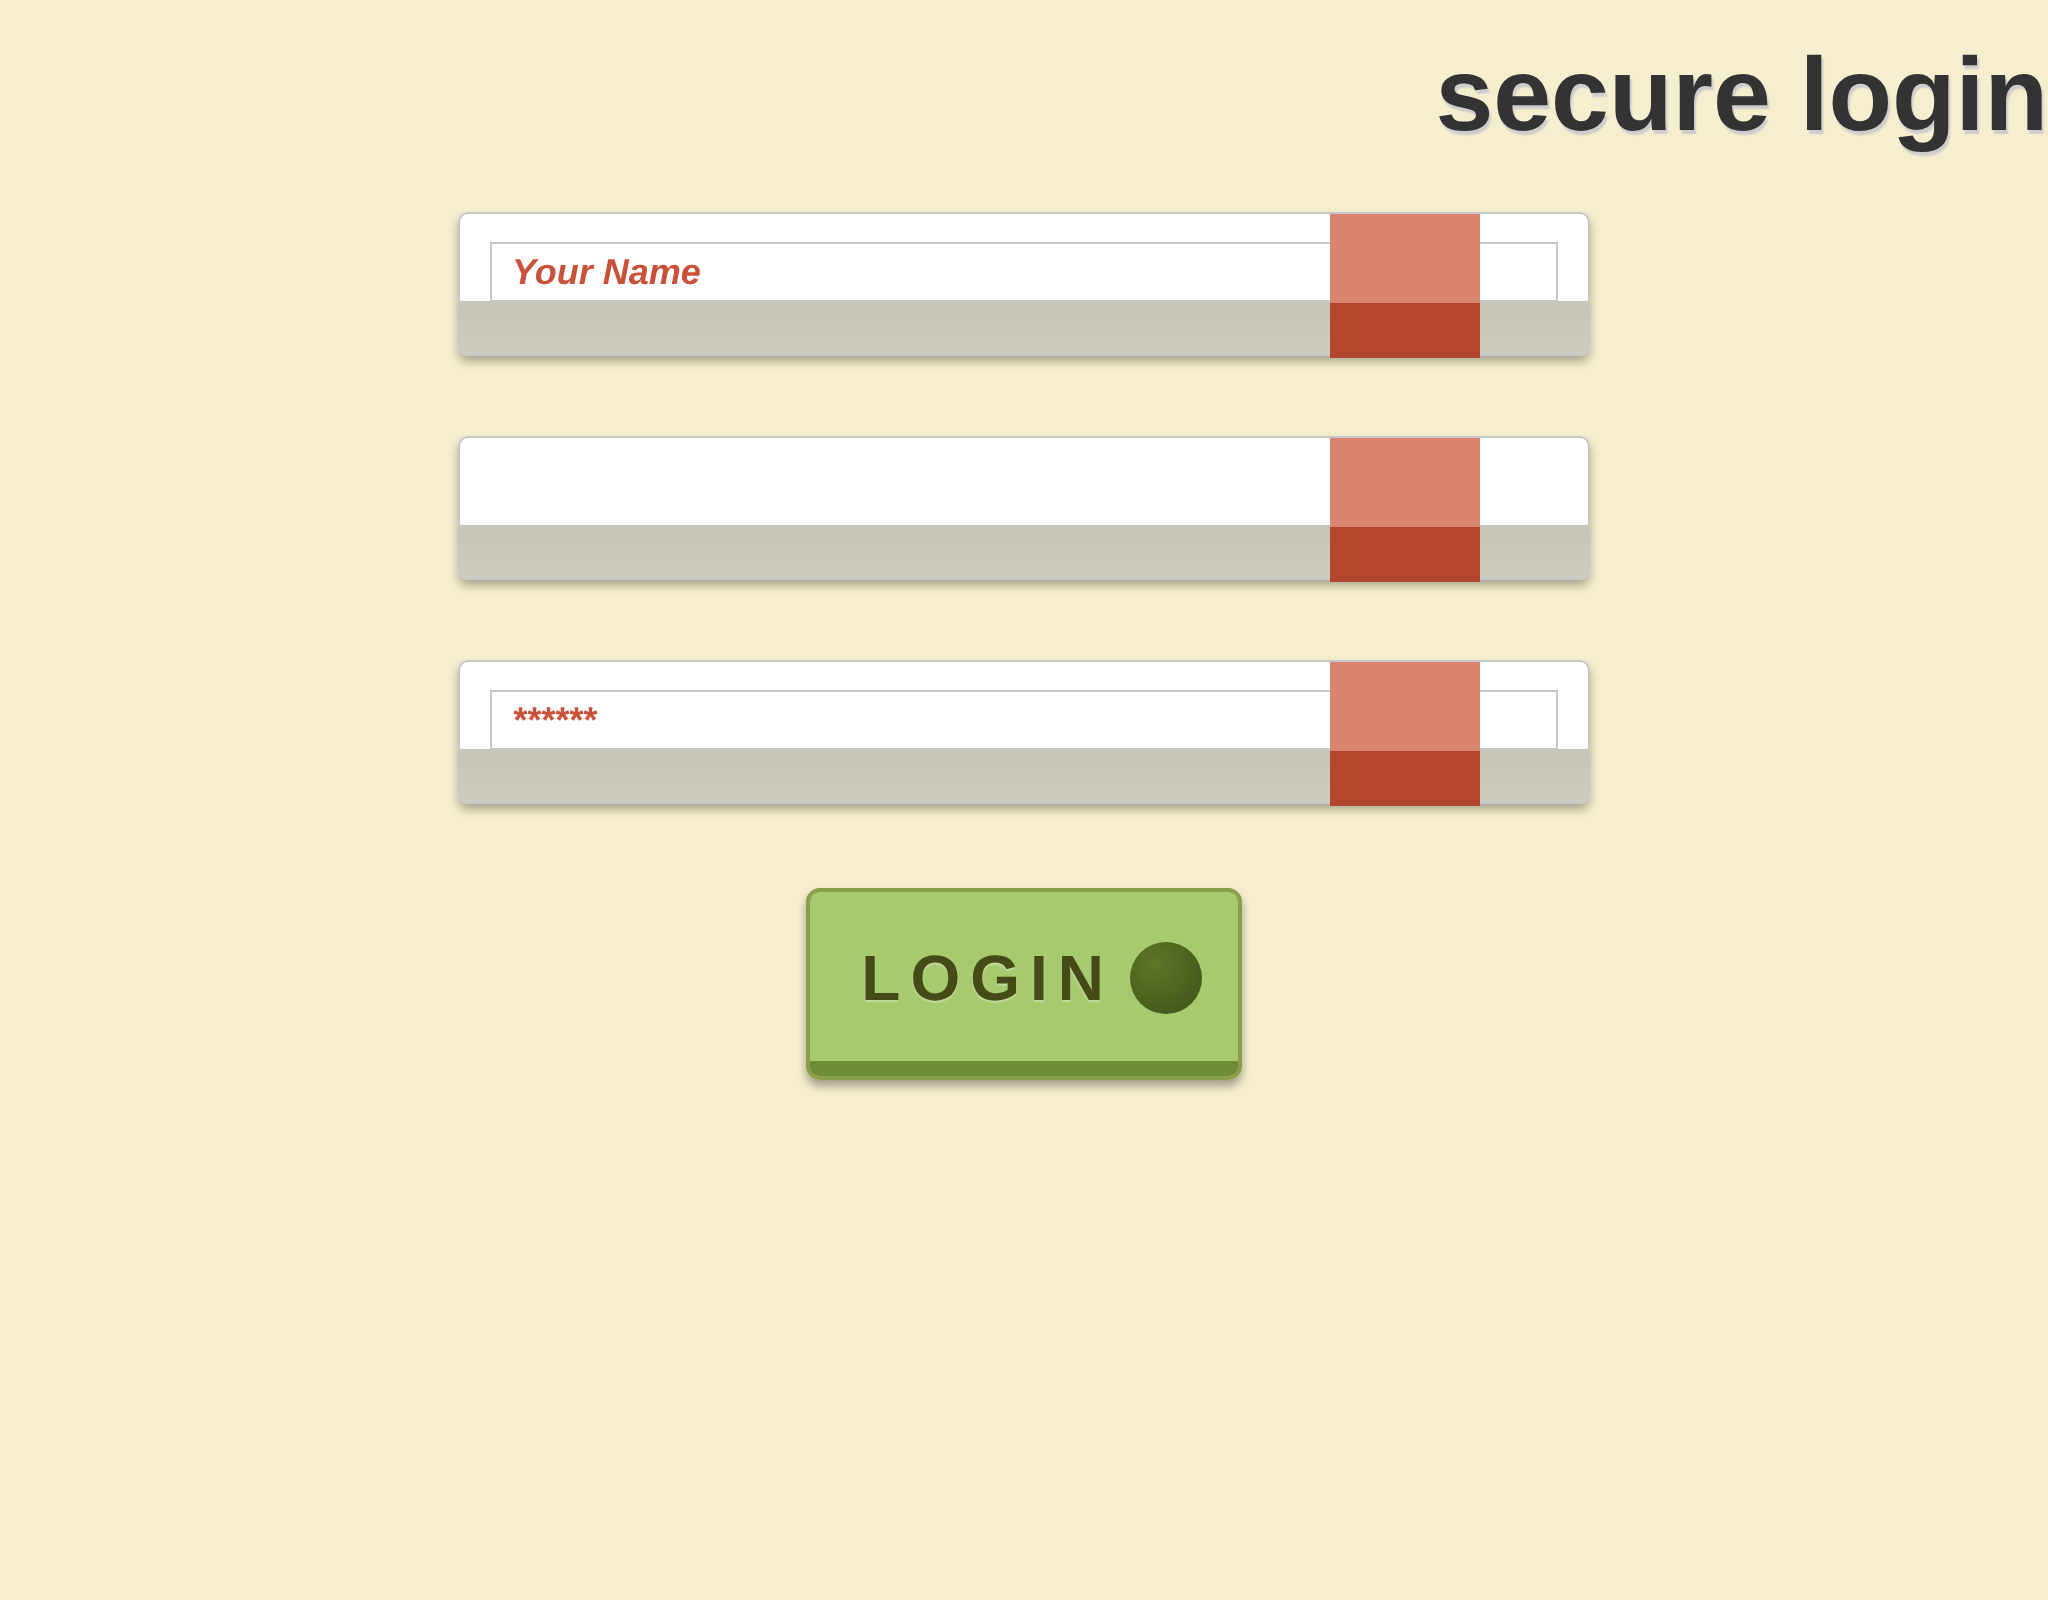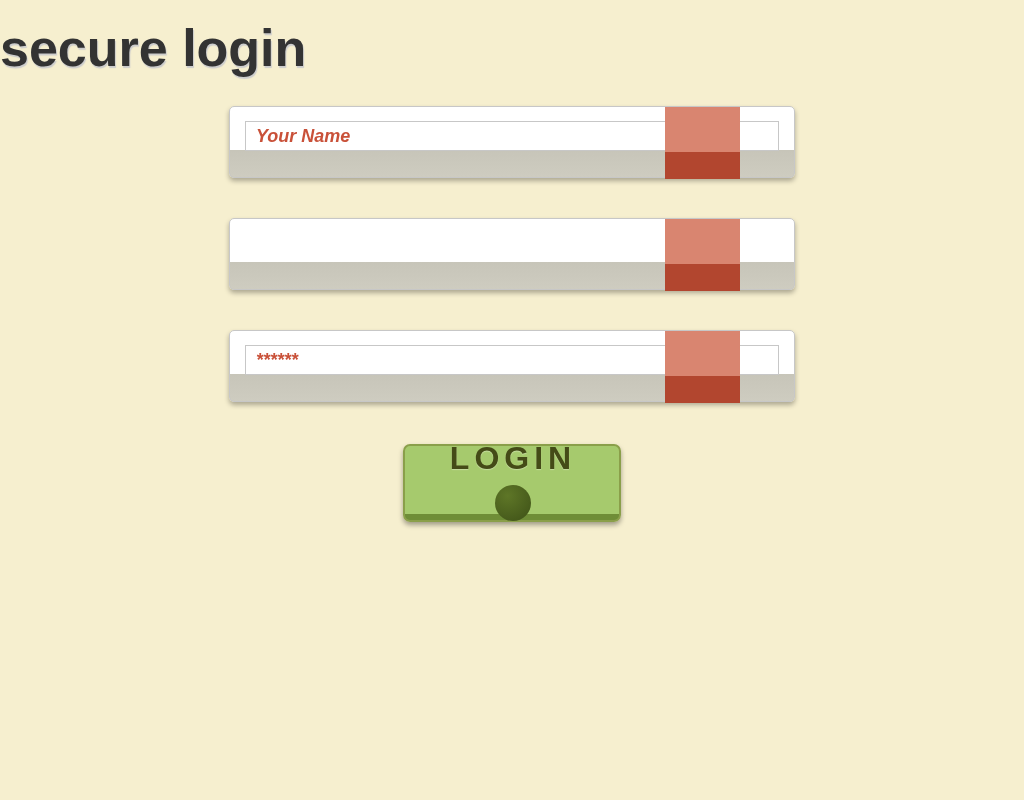--- a/index.html
+++ b/index.html
@@ -12,21 +12,21 @@
       height: 800px;
       background: #F6EFCF;
       font-family: Helvetica, Arial, sans-serif;
       overflow: hidden;
     }
     .container {
       width: 1024px;
       padding-top: 18px;
     }
     .title {
-      text-align: left;
+      text-align: right;
       font-size: 52px;
       font-weight: bold;
       color: #333333;
       text-shadow: 1px 2px 1px #cccccc;
       margin-bottom: 28px;
     }
     .form-wrapper {
       width: 566px;
       margin: 0 auto;
     }
@@ -74,38 +74,37 @@
       pointer-events: none;
     }
     .submit-wrapper {
       display: flex;
       justify-content: center;
       padding-top: 2px;
     }
     .submit-button {
       position: relative;
       min-width: 218px;
-      height: 78px;
+      height: 96px;
       border: 2px solid #8A9F4A;
       border-radius: 7px;
       background: linear-gradient(to bottom, #A6CA6D 0%, #A6CA6D 92%, #6F8D37 92%, #6F8D37 100%);
       box-shadow: 0px 3px 5px rgba(0,0,0,0.35);
       cursor: pointer;
       font-family: Helvetica, Arial, sans-serif;
       font-size: 32px;
       font-weight: bold;
       letter-spacing: 5px;
       color: #444B17;
       text-shadow: 0px 1px 1px rgba(255,255,255,0.35);
       display: flex;
       align-items: center;
-      justify-content: center;
+      justify-content: flex-end;
       gap: 8px;
       padding: 0 18px 6px 20px;
-      flex-direction: column;
     }
     .submit-circle {
       width: 36px;
       height: 36px;
       border-radius: 50%;
       background: radial-gradient(circle at 35% 30%, #5E7627 0%, #44581A 80%);
       flex-shrink: 0;
     }
   </style>
 </head>

